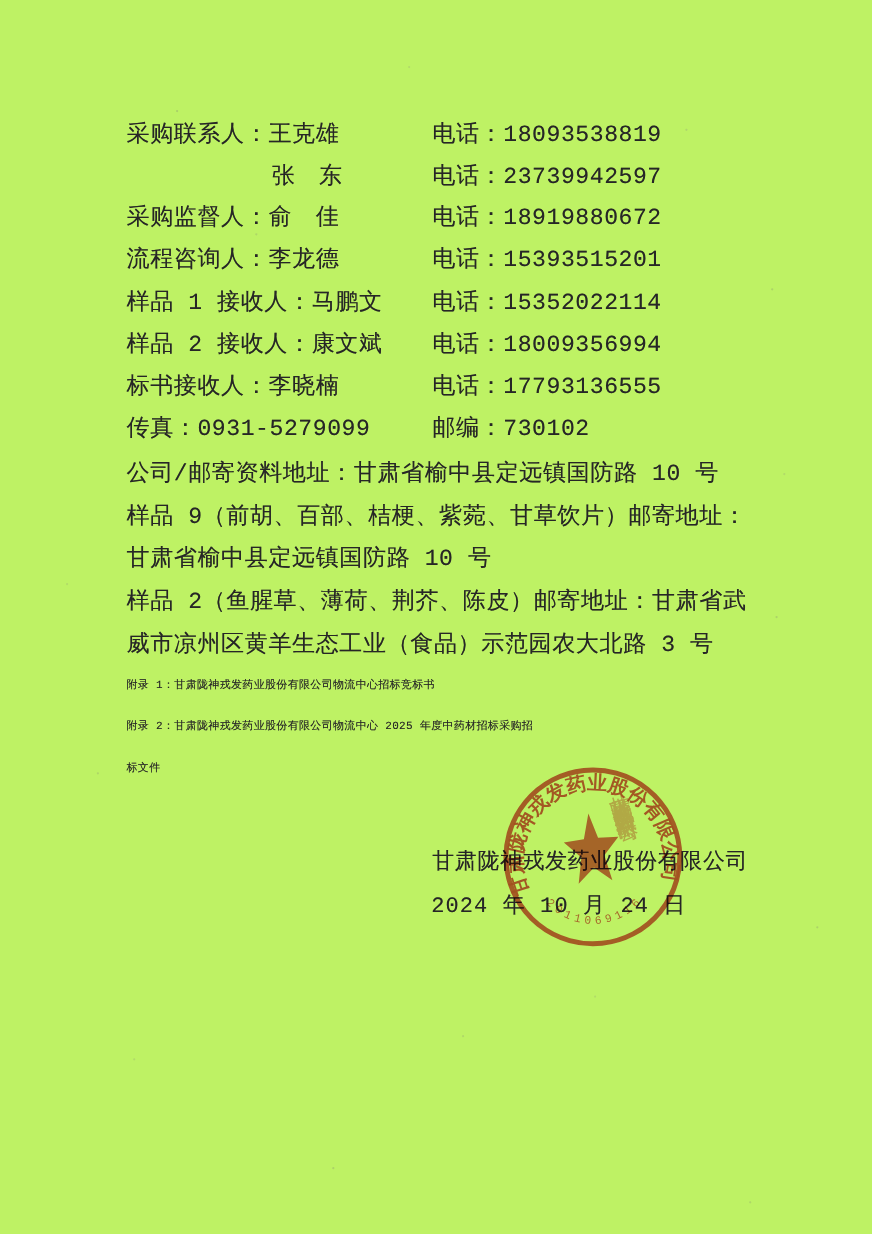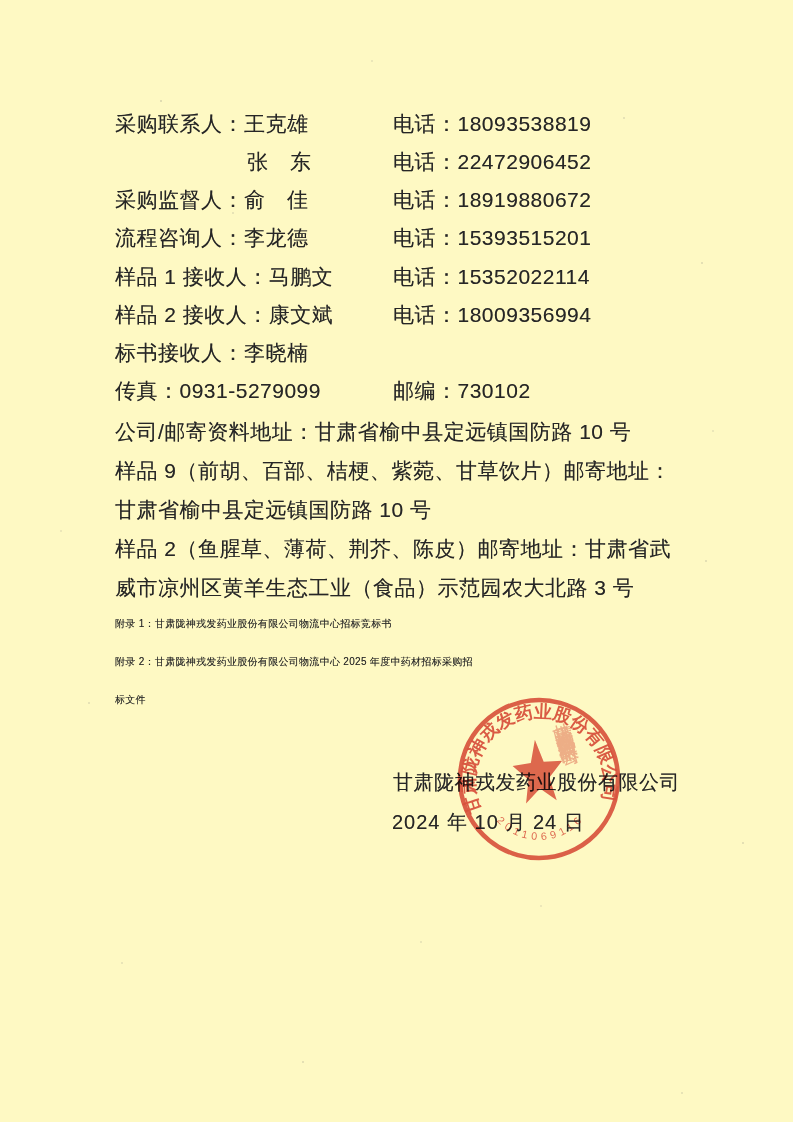--- a/index.html
+++ b/index.html
@@ -1,21 +1,21 @@
 <!DOCTYPE html>
 <html><head>
 <meta charset="utf-8">
 <style>
   html,body{margin:0;padding:0;background:#e8e8e8;}
   .page{
     position:relative;
     width:793px;height:1122px;
-    background:#fef9c3;
+    background:#bef264;
     overflow:hidden;
-    font-family:Liberation Sans, sans-serif;
+    font-family:Liberation Mono, monospace;
     color:#262626;
     margin:0 auto;
   }
   .speckles{
     position:absolute;left:0;top:0;width:2px;height:2px;border-radius:50%;
     box-shadow:
       160px 100px 0 rgba(120,120,120,.28), 623px 117px 0 rgba(130,130,130,.25),
       232px 212px 0 rgba(120,120,120,.22), 701px 262px 0 rgba(120,120,120,.25),
       152px 391px 0 rgba(120,120,120,.22), 712px 430px 0 rgba(130,130,130,.2),
       705px 560px 0 rgba(120,120,120,.25), 88px 702px 0 rgba(120,120,120,.22),
@@ -57,40 +57,41 @@
 
 <div class="page">
   <div class="speckles"></div>
 
   <div class="contact-row soft" style="top:112px">
     <span class="role">采购联系人：</span><span class="person">王克雄</span>
     <span class="right"><span>电话：</span><span>18093538819</span></span>
   </div>
   <div class="contact-row soft" style="top:150px">
     <span class="role"></span><span class="person">张　东</span>
-    <span class="right"><span>电话：</span><span>22472906452</span></span>
+    <span class="right"><span>电话：</span><span>23739942597</span></span>
   </div>
   <div class="contact-row soft" style="top:188px">
     <span class="role">采购监督人：</span><span class="person">俞　佳</span>
     <span class="right"><span>电话：</span><span>18919880672</span></span>
   </div>
   <div class="contact-row soft" style="top:226px">
     <span class="role">流程咨询人：</span><span class="person">李龙德</span>
     <span class="right"><span>电话：</span><span>15393515201</span></span>
   </div>
   <div class="contact-row soft" style="top:265px">
     <span class="role">样品 1 接收人：</span><span class="person">马鹏文</span>
     <span class="right"><span>电话：</span><span>15352022114</span></span>
   </div>
   <div class="contact-row soft" style="top:303px">
     <span class="role">样品 2 接收人：</span><span class="person">康文斌</span>
     <span class="right"><span>电话：</span><span>18009356994</span></span>
   </div>
   <div class="contact-row soft" style="top:341px">
     <span class="role">标书接收人：</span><span class="person">李晓楠</span>
+    <span class="right"><span>电话：</span><span>17793136555</span></span>
   </div>
   <div class="contact-row soft" style="top:379px">
     <span>传真：</span><span>0931-5279099</span>
     <span class="right"><span>邮编：</span><span>730102</span></span>
   </div>
 
   <div class="addr-line soft" style="top:420px">公司/邮寄资料地址：甘肃省榆中县定远镇国防路 10 号</div>
   <div class="addr-line soft" style="top:459px">样品 9（前胡、百部、桔梗、紫菀、甘草饮片）邮寄地址：</div>
   <div class="addr-line soft" style="top:498px">甘肃省榆中县定远镇国防路 10 号</div>
   <div class="addr-line soft" style="top:537px">样品 2（鱼腥草、薄荷、荆芥、陈皮）邮寄地址：甘肃省武</div>

